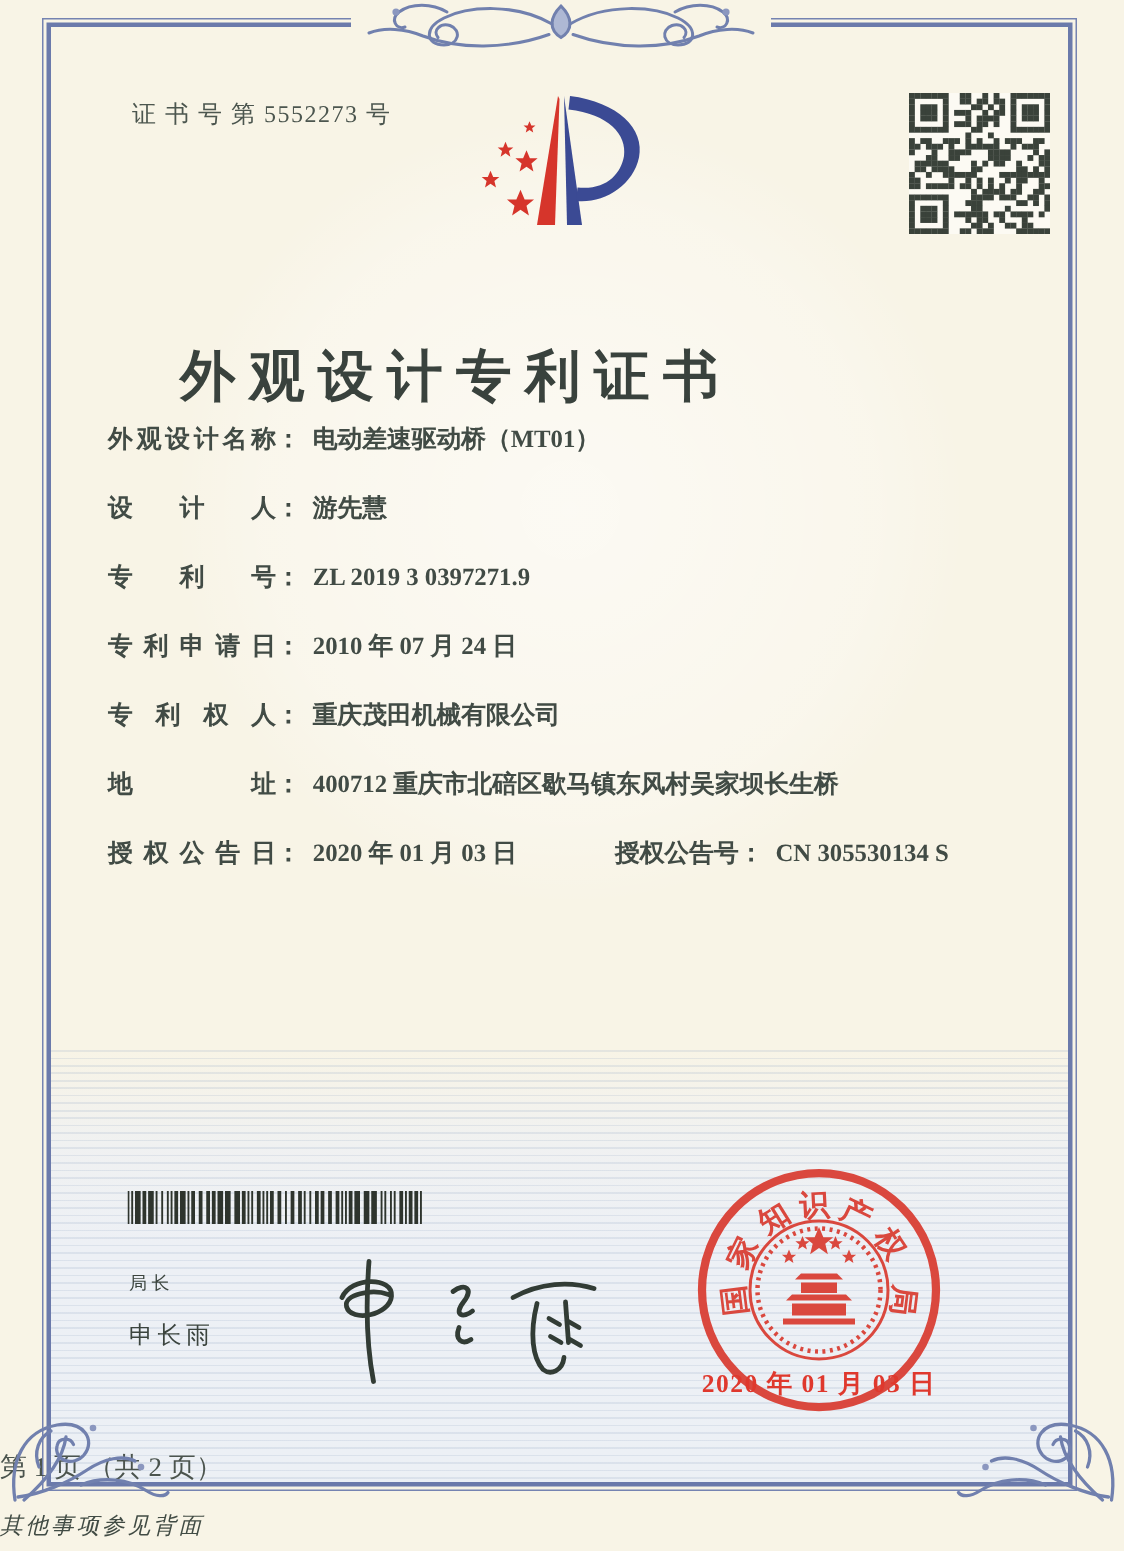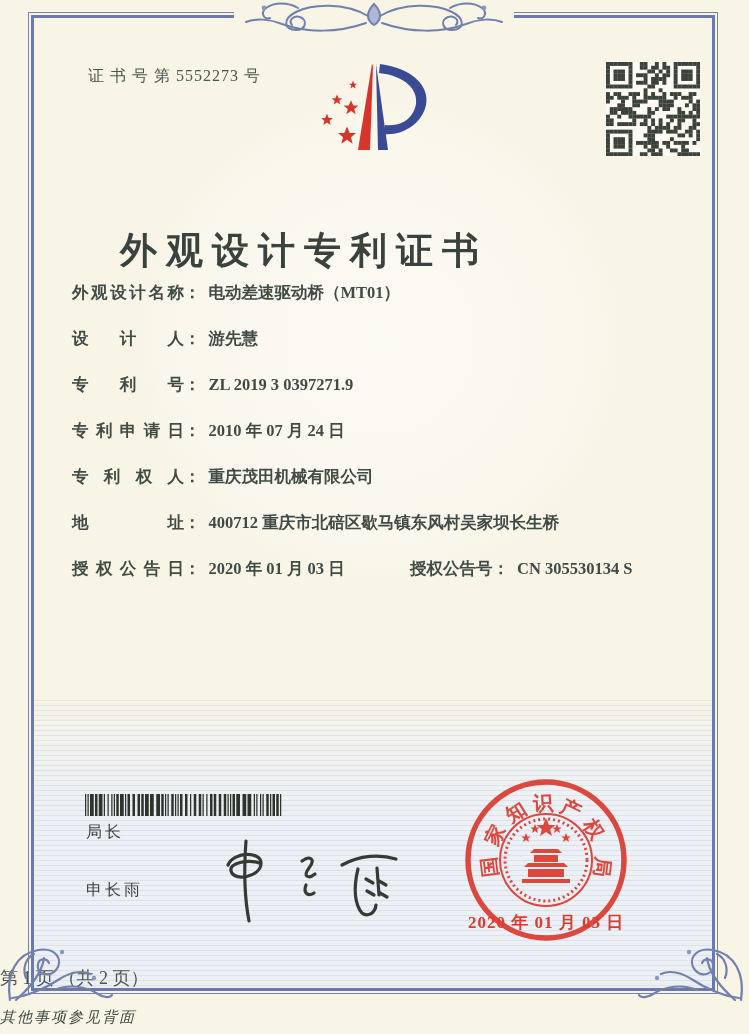--- a/index.html
+++ b/index.html
@@ -24,21 +24,21 @@
   .fields{position:absolute;left:72px;top:282px;width:612px;font-size:16.5px;color:#414b45;}
   .frow{position:absolute;left:0;white-space:nowrap;font-weight:bold;}
   .flabel{display:inline-block;width:112px;text-align:justify;text-align-last:justify;}
   .colon{display:inline-block;margin-right:8px;}
   .cell2{position:absolute;left:318px;top:0;white-space:nowrap;margin-left:20px;}
   .cell2 .flabel2{margin-right:0;}
   .paras{position:absolute;left:72px;top:595px;width:610px;font-size:15px;line-height:23.5px;
     color:#49534c;text-align:justify;}
   .paras p{margin:0 0 3px 0;text-indent:2em;}
   .barcode{position:absolute;left:85px;top:794px;}
-  .signer-title{position:absolute;left:86px;top:822px;font-size:16px;letter-spacing:3px;color:#3b443e;
+  .signer-title{position:absolute;left:86px;top:847px;font-size:12px;letter-spacing:3px;color:#3b443e;
     font-family:"Liberation Sans","DejaVu Sans",sans-serif;}
   .signer-name{position:absolute;left:86px;top:880px;font-size:16px;letter-spacing:3px;color:#3b443e;
     font-family:Liberation Mono, monospace;}
   .signature{position:absolute;left:208px;top:833px;}
   .seal{position:absolute;left:460px;top:774px;}
   .seal-date{position:absolute;left:458px;top:911px;width:176px;text-align:center;font-size:17px;
     color:#df382d;letter-spacing:1px;font-weight:bold;white-space:nowrap;}
   .pagenum{position:absolute;left:0;top:966px;width:749px;text-align:left;font-size:18px;color:#4b544e;}
   .backnote{position:absolute;left:0;top:1008px;width:749px;font-size:15px;
     font-style:italic;color:#414b44;letter-spacing:2px;}

